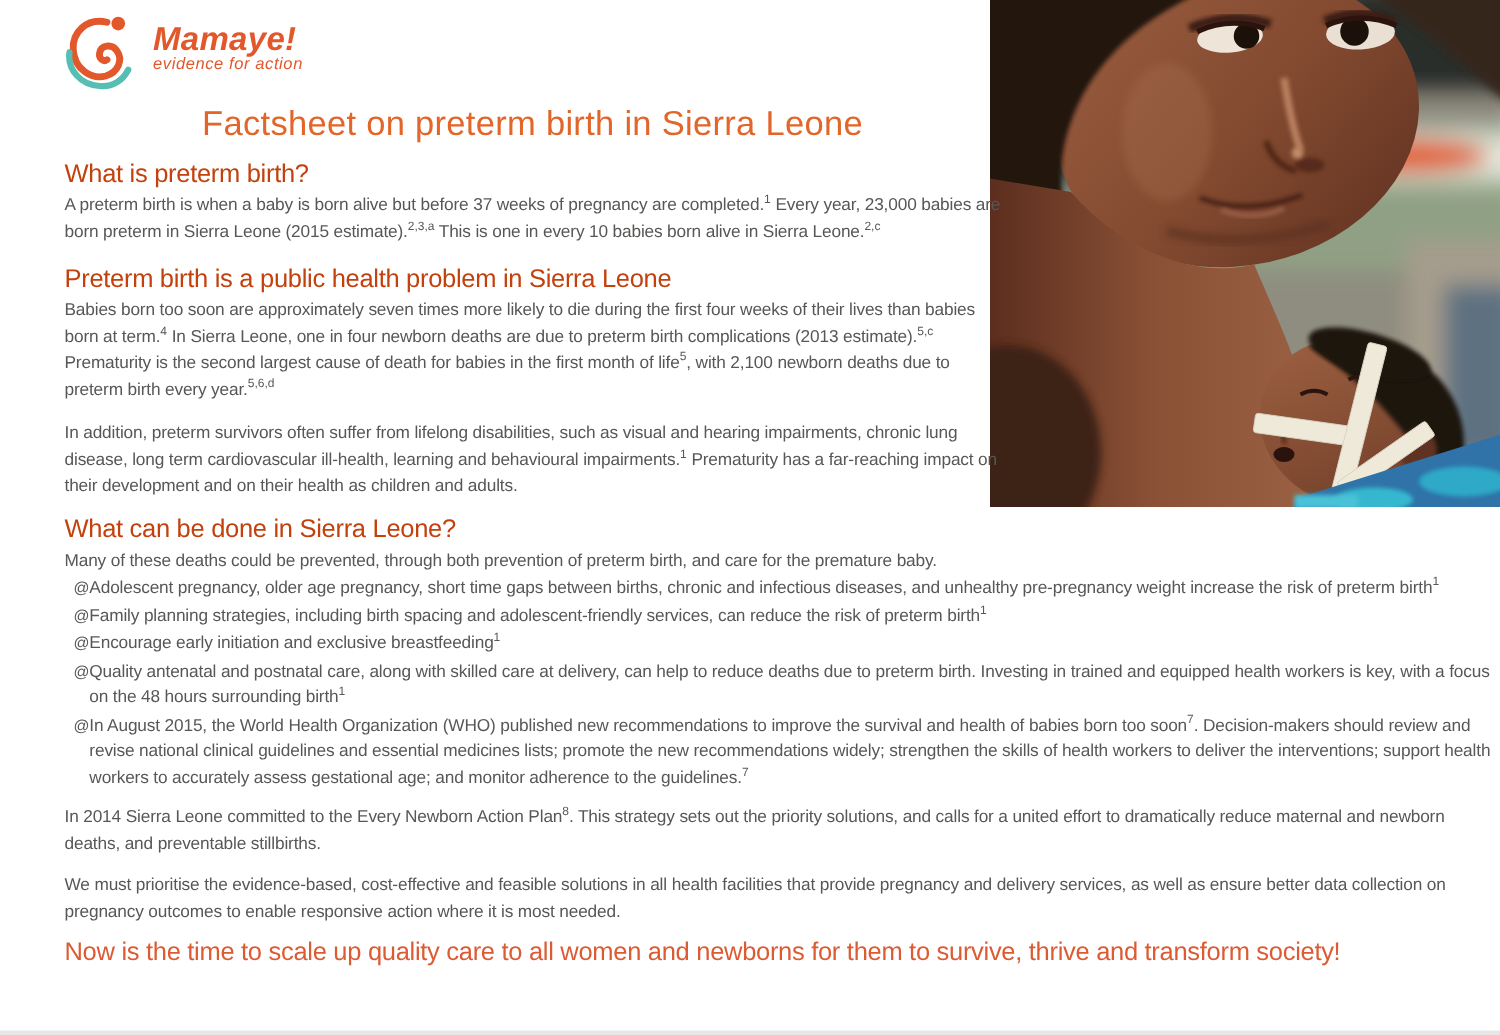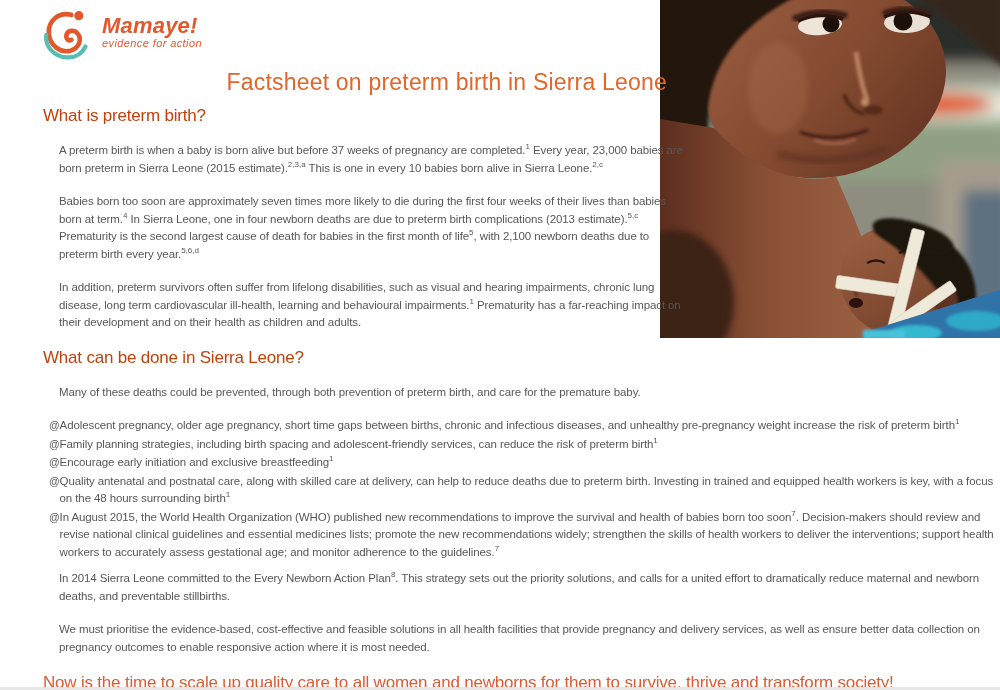--- a/index.html
+++ b/index.html
@@ -9,27 +9,27 @@
   .photo svg{display:block;width:340px;height:338px;}
   .content{position:absolute;top:0;left:16px;width:1000px;height:690px;padding:8px 15px 0 27px;box-sizing:border-box;}
   .narrow{width:624px;}
   .full{width:958px;}
 
   .logo-row{display:flex;align-items:flex-start;gap:9px;height:52px;}
   .logo-text{padding-top:7px;}
   .logo-name{font-size:22px;line-height:21px;font-weight:bold;font-style:italic;color:#E2582B;letter-spacing:.2px;}
   .logo-tagline{font-size:11px;font-style:italic;color:#E2582B;letter-spacing:.4px;margin-top:1px;}
 
-  .title{margin:9px 0 10px;font-size:23px;line-height:27px;font-weight:400;color:#E2662A;text-align:right;letter-spacing:.2px;}
+  .title{margin:9px 0 10px;font-size:23px;line-height:27px;font-weight:400;color:#E2662A;text-align:center;letter-spacing:.2px;}
 
   h2{font-size:17px;line-height:20px;font-weight:400;color:#c2410c;margin:12px 0 3px;letter-spacing:-.2px;}
   h2.first{margin-top:6px;}
   h2.third{margin-top:9px;}
 
-  p{margin:16px;font-size:11.5px;line-height:17.5px;letter-spacing:-.1px;}
+  p{margin:0;font-size:11.5px;line-height:17.5px;letter-spacing:-.1px;}
   p.mt{margin-top:12px;}
   sup{font-size:8px;line-height:0;letter-spacing:0;}
 
   ul.action-list{list-style:none;margin:1px 0 0;padding:0;}
   ul.action-list li{display:flex;margin-bottom:1px;font-size:11.5px;line-height:17.5px;letter-spacing:-.1px;}
   .bullet-marker{flex:0 0 16px;padding-left:6px;box-sizing:border-box;font-size:10.5px;}
   .bullet-text{flex:1;}
 
   .closing-p1{margin-top:9px;}
   .closing-p2{margin-top:10px;}
@@ -144,20 +144,21 @@
         <div class="logo-name">Mamaye!</div>
         <div class="logo-tagline">evidence for action</div>
       </div>
     </div>
 
     <h1 class="title narrow">Factsheet on preterm birth in Sierra Leone</h1>
 
     <h2 class="first">What is preterm birth?</h2>
     <p class="narrow">A preterm birth is when a baby is born alive but before 37 weeks of pregnancy are completed.<sup>1</sup>  Every year, 23,000 babies are born preterm in Sierra Leone (2015 estimate).<sup>2,3,a</sup>  This is one in every 10 babies born alive in Sierra Leone.<sup>2,c</sup></p>
 
+    <h2>Preterm birth is a public health problem in Sierra Leone</h2>
     <p class="narrow">Babies born too soon are approximately seven times more likely to die during the first four weeks of their lives than babies born at term.<sup>4</sup> In Sierra Leone, one in four newborn deaths are due to preterm birth complications (2013 estimate).<sup>5,c</sup> Prematurity is the second largest cause of death for babies in the first month of life<sup>5</sup>, with 2,100 newborn deaths due to preterm birth every year.<sup>5,6,d</sup></p>
     <p class="narrow mt">In addition, preterm survivors often suffer from lifelong disabilities, such as visual and hearing impairments, chronic lung disease, long term cardiovascular ill-health, learning and behavioural impairments.<sup>1</sup> Prematurity has a far-reaching impact on their development and on their health as children and adults.</p>
 
     <h2 class="third">What can be done in Sierra Leone?</h2>
     <p class="full">Many of these deaths could be prevented, through both prevention of preterm birth, and care for the premature baby.</p>
     <ul class="action-list full">
         <li>
           <span class="bullet-marker">@</span>
           <span class="bullet-text">Adolescent pregnancy, older age pregnancy, short time gaps between births, chronic and infectious diseases, and  unhealthy pre-pregnancy weight increase the risk of preterm birth<sup>1</sup></span>
         </li>

